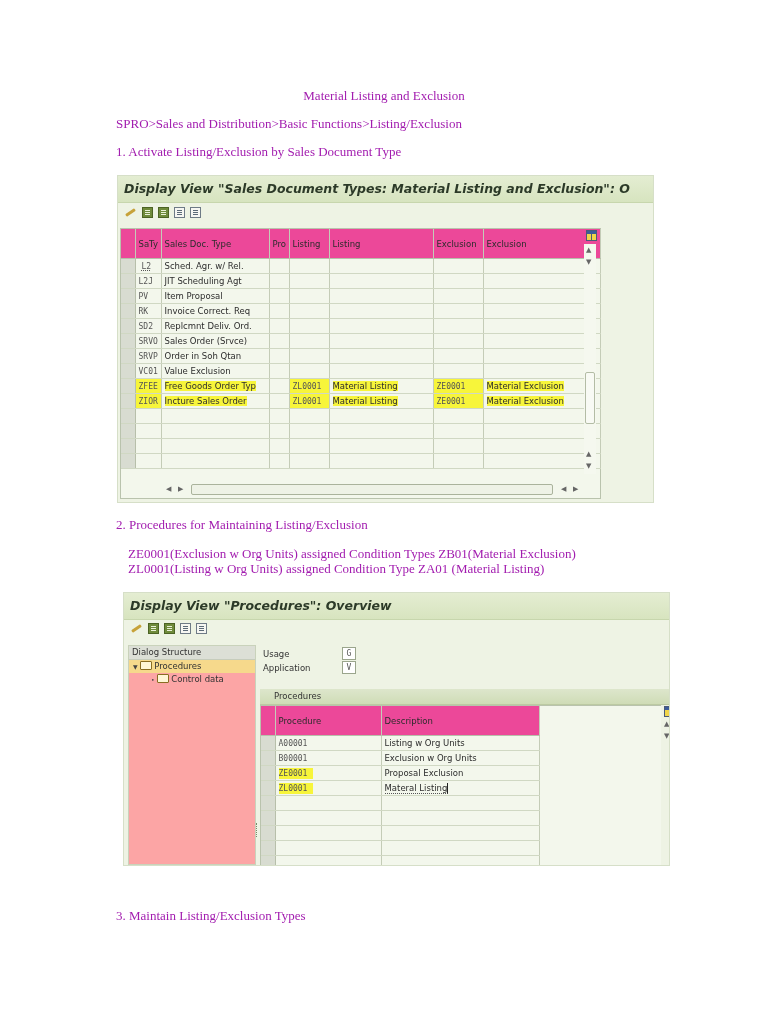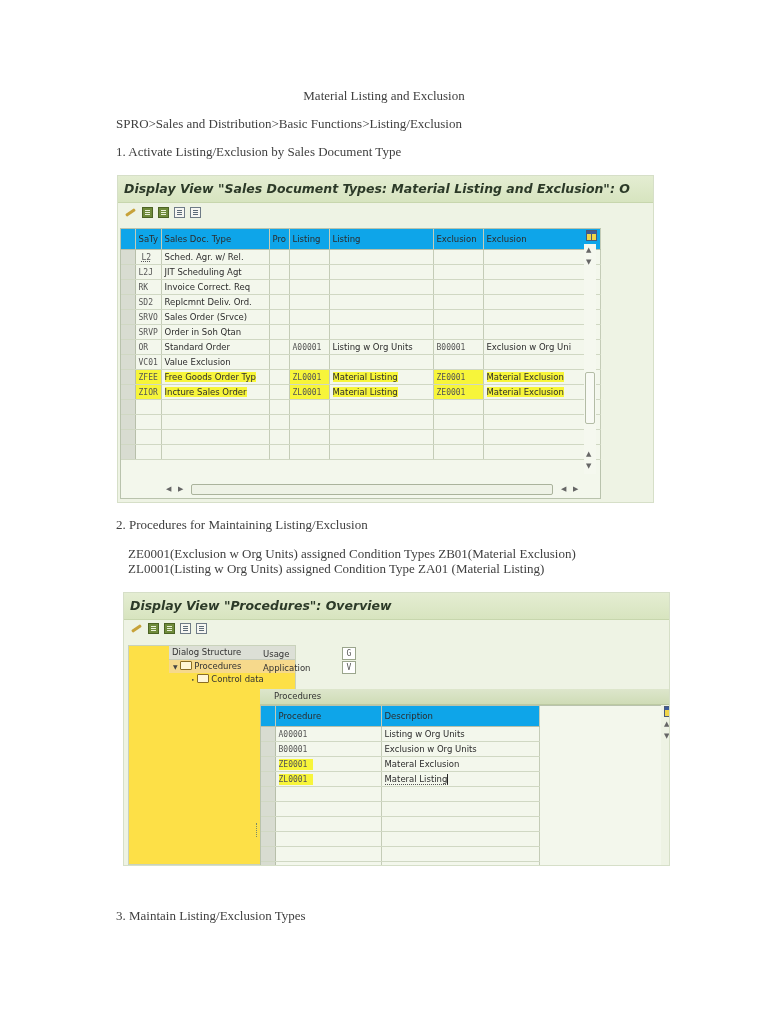--- a/index.html
+++ b/index.html
@@ -1,43 +1,43 @@
 <!DOCTYPE html>
 <html><head>
 <meta charset="utf-8">
 <style>
   html,body{margin:0;padding:0;background:#ffffff;}
   body{width:768px;height:1024px;position:relative;overflow:hidden;font-family:"DejaVu Serif",serif;color:#222;}
-  .doc-text{position:absolute;font-family:"Liberation Serif","DejaVu Serif",serif;font-size:13px;color:#404040;white-space:nowrap;}
+  .doc-text{position:absolute;font-family:"Liberation Serif","DejaVu Serif",serif;font-size:13px;color:#a21caf;white-space:nowrap;}
   .title{left:0;width:768px;text-align:center;top:88px;}
   .sap{position:absolute;background:#eef3e4;border:1px solid #d6dfc8;overflow:hidden;font-family:"DejaVu Sans",sans-serif;}
   .sap-title{position:absolute;left:0;right:0;top:0;height:26px;background:linear-gradient(#e4edd2,#d7e4bf);border-bottom:1px solid #c7d6ad;}
   .sap-title span{position:absolute;left:6px;top:5px;font-family:"DejaVu Sans",sans-serif;font-weight:bold;font-style:italic;font-size:12.5px;color:#2c3a28;white-space:nowrap;}
   .toolbar{position:absolute;left:6px;height:16px;display:flex;gap:5px;align-items:center;}
   .tb-icon{width:11px;height:11px;display:inline-block;position:relative;}
   .tb-pencil{width:13px;height:11px;}
   .tb-pencil::before{content:"";position:absolute;left:1px;top:4px;width:11px;height:3px;background:#c7a23a;transform:rotate(-35deg);border-radius:1px;}
   .tb-grid{background:#6f8a3b;border:1px solid #4c6324;box-sizing:border-box;}
   .tb-grid::after{content:"";position:absolute;left:2px;top:2px;width:5px;height:1px;background:#e9f0d8;box-shadow:0 2px 0 #e9f0d8,0 4px 0 #e9f0d8;}
   .tb-doc{background:#f6f6f2;border:1px solid #6e7a86;box-sizing:border-box;}
   .tb-doc::after{content:"";position:absolute;left:2px;top:2px;width:5px;height:1px;background:#5c6a78;box-shadow:0 2px 0 #5c6a78,0 4px 0 #5c6a78;}
   .grid{position:absolute;border:1px solid #b9c3ad;background:#f3f7ec;}
   table.t{border-collapse:collapse;table-layout:fixed;font-family:"DejaVu Sans",sans-serif;font-size:8.5px;color:#2c2c2c;}
   table.t td,table.t th{height:14px;padding:0 3px;border-right:1px solid #c4ccb7;border-bottom:1px solid #d0d8c3;white-space:nowrap;overflow:hidden;text-align:left;font-weight:normal;}
-  table.t th{background:#0ea5e9;height:20px;border-bottom:1px solid #b7c0aa;}
+  table.t th{background:#ec4899;height:29px;border-bottom:1px solid #b7c0aa;}
   table.t td.sel{background:#d8dcd1;border-right:1px solid #b7bfaa;padding:0;}
   table.t td.mono{font-family:"DejaVu Sans Mono",monospace;font-size:8px;color:#555;}
   .hl{background:#f7f53a;}
   .vscroll{position:absolute;width:12px;background:#f5f8ef;}
   .arrow{position:absolute;font-size:7px;color:#666;line-height:8px;}
   .hscroll-bar{position:absolute;height:9px;background:#eef2e6;border:1px solid #aab39c;border-radius:2px;}
   .colcfg{position:absolute;width:11px;height:11px;border:1px solid #4b5a77;background:#f0d54a;box-sizing:border-box;}
   .colcfg::before{content:"";position:absolute;left:0;right:0;top:0;height:3px;background:#3d5b99;}
   .colcfg::after{content:"";position:absolute;left:4px;top:3px;width:1px;height:6px;background:#4b5a77;}
-  .tree{position:absolute;border:1px solid #c9d2bb;background:#fde047;font-family:"DejaVu Sans",sans-serif;font-size:8.5px;padding-left:40px;}
+  .tree{position:absolute;border:1px solid #c9d2bb;background:#fca5a5;font-family:"DejaVu Sans",sans-serif;font-size:8.5px;}
   .tree-head{background:#dcdfd6;height:13px;line-height:13px;padding-left:3px;color:#333;border-bottom:1px solid #c6ccbc;}
   .tree-item{height:13px;line-height:13px;position:relative;white-space:nowrap;color:#333;}
   .tree-item.active{background:#f6d98c;}
   .folder{display:inline-block;width:10px;height:7px;border:1px solid #8a6d22;border-radius:1px;margin-right:2px;vertical-align:-1px;background:#fff6d6;}
   .field-label{position:absolute;font-family:"DejaVu Sans",sans-serif;font-size:8.5px;color:#333;}
   .field-box{position:absolute;width:12px;height:11px;border:1px solid #9aa58c;background:#ffffff;font-family:"DejaVu Sans Mono",monospace;font-size:8px;line-height:11px;text-align:center;color:#555;}
   .subpanel-title{position:absolute;background:linear-gradient(#dde6cc,#cfdcb6);border-bottom:1px solid #bccaa2;font-family:"DejaVu Sans",sans-serif;font-size:8.5px;color:#333;padding-left:14px;line-height:15px;}
 </style>
 </head>
 <body>
@@ -98,20 +98,30 @@
             <td class="mono">L2J</td>
             <td>JIT Scheduling Agt</td>
             <td></td>
             <td class="mono"></td>
             <td></td>
             <td class="mono"></td>
             <td></td>
           </tr>
         <tr>
             <td class="sel"></td>
+            <td class="mono">PV</td>
+            <td>Item Proposal</td>
+            <td></td>
+            <td class="mono"></td>
+            <td></td>
+            <td class="mono"></td>
+            <td></td>
+          </tr>
+        <tr>
+            <td class="sel"></td>
             <td class="mono">RK</td>
             <td>Invoice Correct. Req</td>
             <td></td>
             <td class="mono"></td>
             <td></td>
             <td class="mono"></td>
             <td></td>
           </tr>
         <tr>
             <td class="sel"></td>
@@ -135,30 +145,20 @@
           </tr>
         <tr>
             <td class="sel"></td>
             <td class="mono">SRVP</td>
             <td>Order in Soh Qtan</td>
             <td></td>
             <td class="mono"></td>
             <td></td>
             <td class="mono"></td>
             <td></td>
-          </tr>
-        <tr>
-            <td class="sel"></td>
-            <td class="mono">OR</td>
-            <td>Standard Order</td>
-            <td></td>
-            <td class="mono">A00001</td>
-            <td>Listing w Org Units</td>
-            <td class="mono">B00001</td>
-            <td>Exclusion w Org Uni</td>
           </tr>
         <tr>
             <td class="sel"></td>
             <td class="mono">VC01</td>
             <td>Value Exclusion</td>
             <td></td>
             <td class="mono"></td>
             <td></td>
             <td class="mono"></td>
             <td></td>
@@ -299,21 +299,21 @@
             <td>Listing w Org Units</td>
           </tr>
         <tr>
             <td class="sel"></td>
             <td class="mono">B00001</td>
             <td>Exclusion w Org Units</td>
           </tr>
         <tr>
             <td class="sel"></td>
             <td class="mono"><span class="hl" style="padding:1px 6px 1px 0;">ZE0001</span></td>
-            <td>Materal Exclusion</td>
+            <td>Proposal Exclusion</td>
           </tr>
         <tr>
             <td class="sel"></td>
             <td class="mono"><span class="hl" style="padding:1px 6px 1px 0;">ZL0001</span></td>
             <td><span style="border-bottom:1px dotted #555;border-right:1px solid #222;text-align:center;">Materal Listing</span></td>
           </tr>
         <tr>
             <td class="sel"></td>
             <td></td>
             <td></td>

